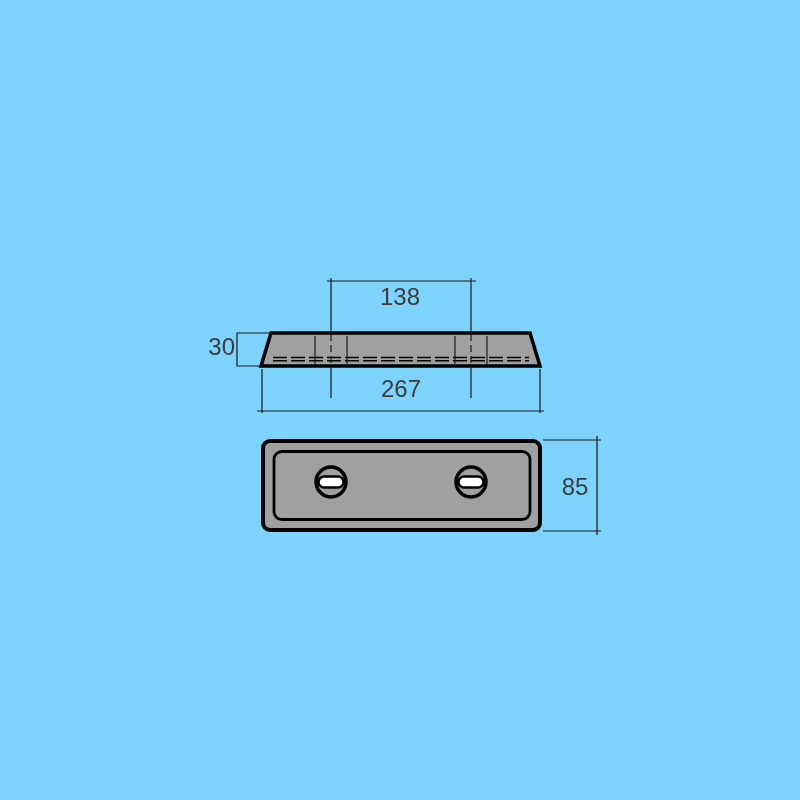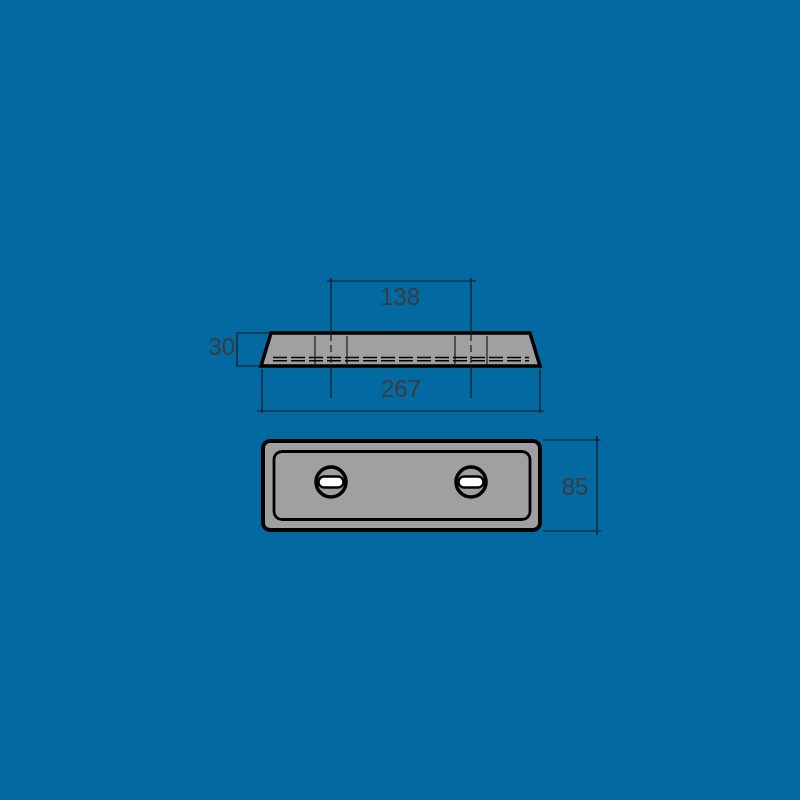--- a/index.html
+++ b/index.html
@@ -5,21 +5,21 @@
   html, body {
     margin: 0;
     padding: 0;
     background: #ffffff;
     font-family: "Liberation Sans", sans-serif;
   }
   #canvas {
     position: relative;
     width: 800px;
     height: 800px;
-    background: #0369a1;
+    background: #7dd3fc;
     overflow: hidden;
   }
   svg text {
     font-family: "Liberation Sans", sans-serif;
     font-size: 24px;
   }
 </style>
 </head>
 <body>
 

